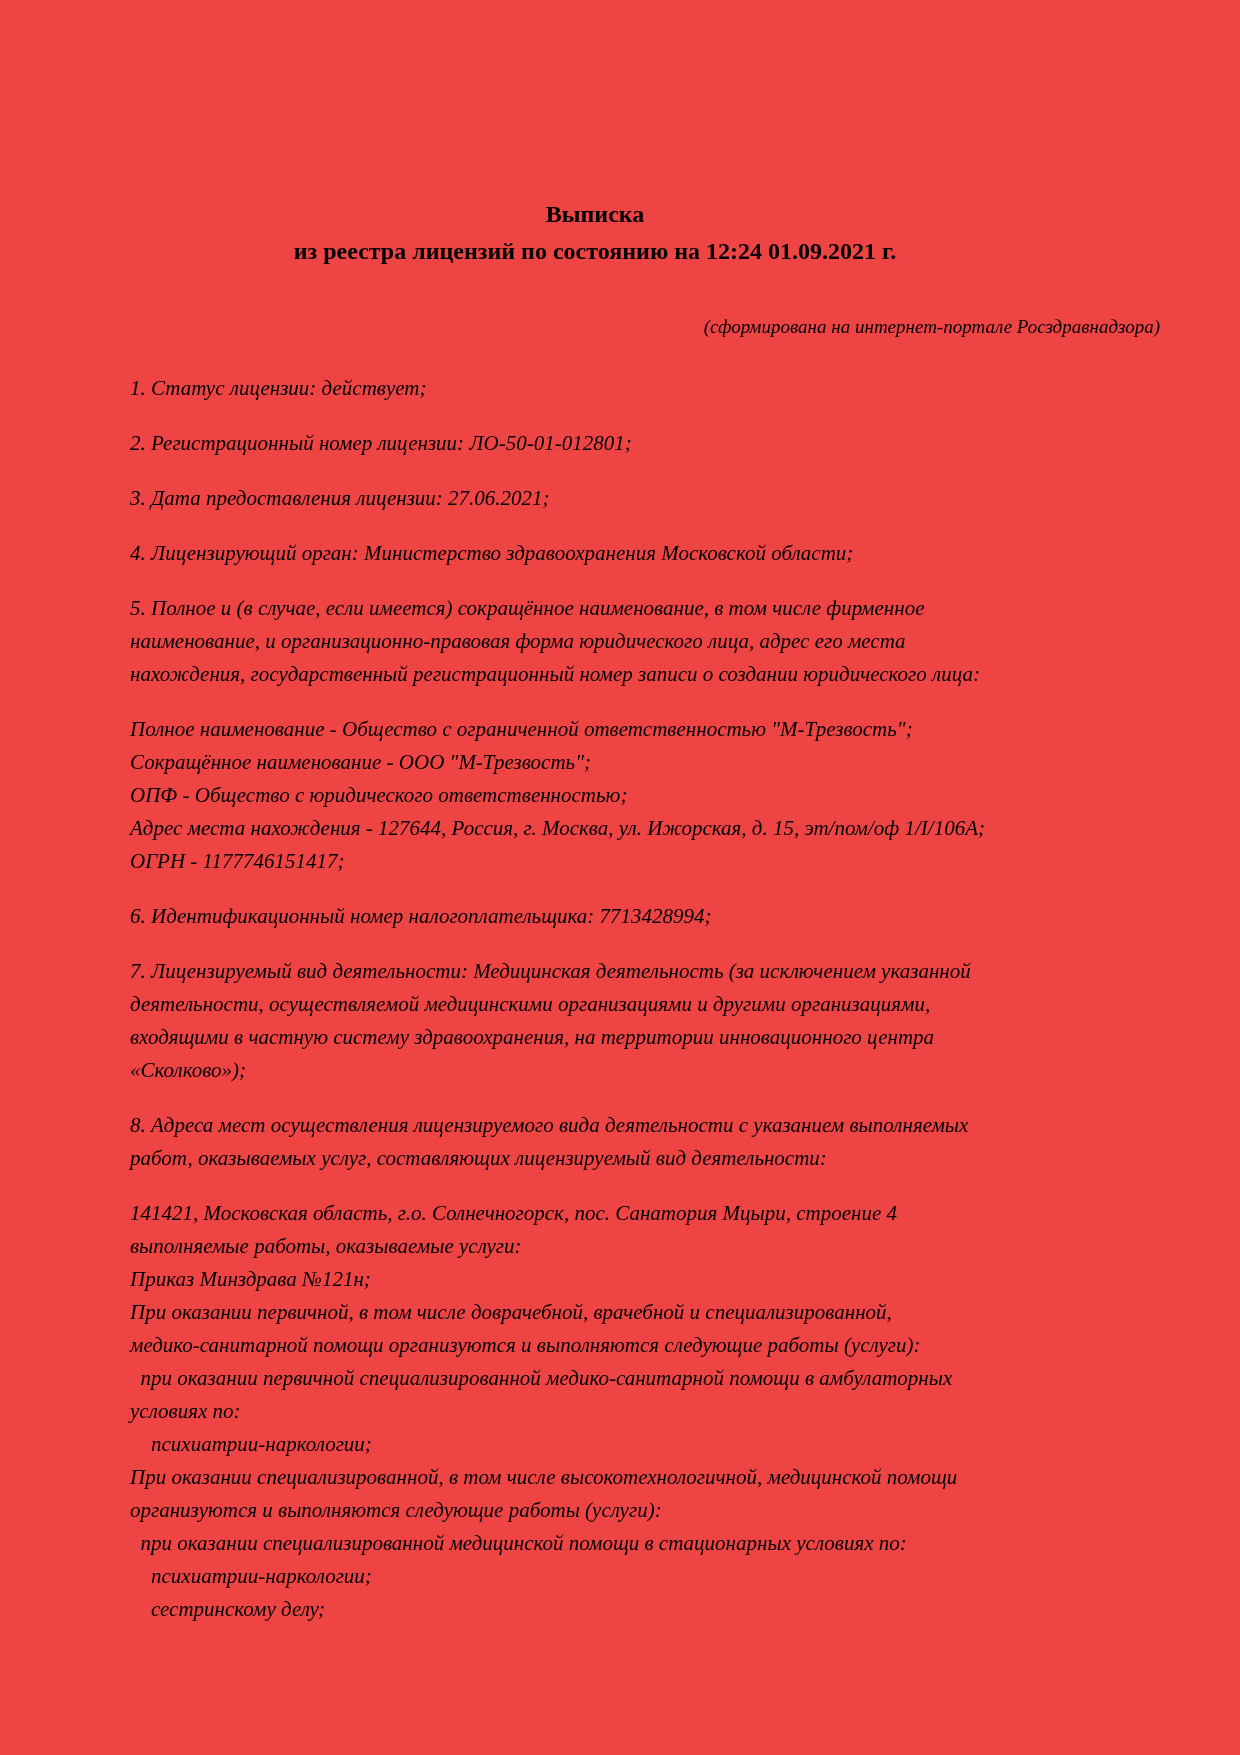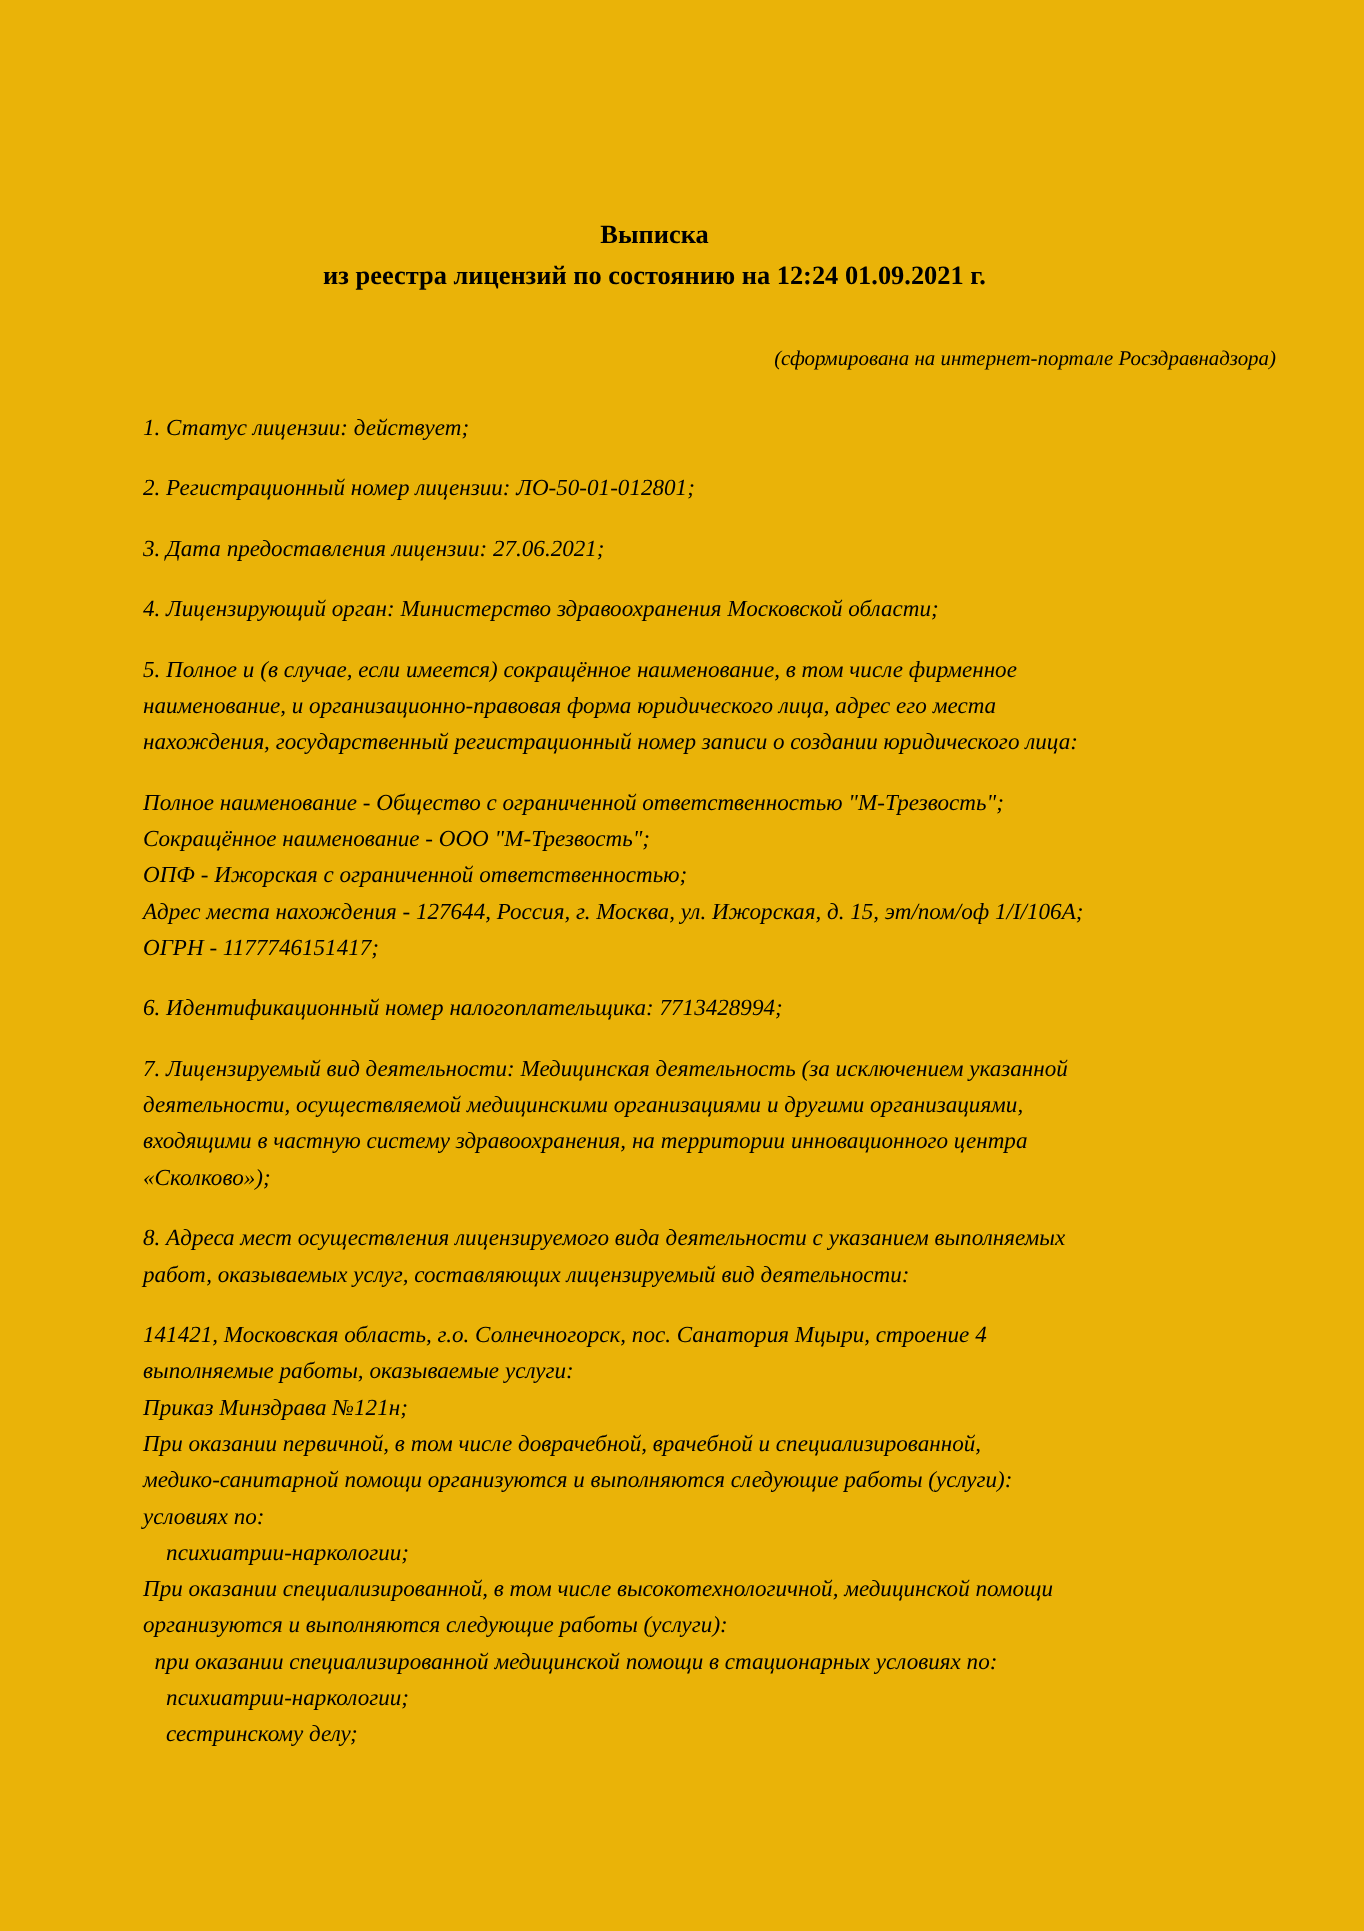--- a/index.html
+++ b/index.html
@@ -12,21 +12,21 @@
     height: 1755px;
     color: #000000;
     font-family: "Liberation Serif", "DejaVu Serif", serif;
     overflow: hidden;
   }
   .page {
     box-sizing: border-box;
     width: 1240px;
     height: 1755px;
     padding: 196px 80px 0 130px;
-    background: #eab308;
+    background: #ef4444;
   }
   .title-block {
     width: 930px;
     text-align: center;
     font-size: 24px;
     font-weight: bold;
     line-height: 37px;
   }
   .subtitle {
     width: 1030px;
@@ -82,21 +82,21 @@
 
     <div class="para">
       <div class="line">5. Полное и (в случае, если имеется) сокращённое наименование, в том числе фирменное</div>
       <div class="line">наименование, и организационно-правовая форма юридического лица, адрес его места</div>
       <div class="line">нахождения, государственный регистрационный номер записи о создании юридического лица:</div>
     </div>
 
     <div class="para">
       <div class="line">Полное наименование - Общество с ограниченной ответственностью "М-Трезвость";</div>
       <div class="line">Сокращённое наименование - ООО "М-Трезвость";</div>
-      <div class="line">ОПФ - Ижорская с ограниченной ответственностью;</div>
+      <div class="line">ОПФ - Общество с юридического ответственностью;</div>
       <div class="line">Адрес места нахождения - 127644, Россия, г. Москва, ул. Ижорская, д. 15, эт/пом/оф 1/I/106А;</div>
       <div class="line">ОГРН - 1177746151417;</div>
     </div>
 
     <div class="para">
       <div class="line">6. Идентификационный номер налогоплательщика: 7713428994;</div>
     </div>
 
     <div class="para">
       <div class="line">7. Лицензируемый вид деятельности: Медицинская деятельность (за исключением указанной</div>
@@ -109,20 +109,21 @@
       <div class="line">8. Адреса мест осуществления лицензируемого вида деятельности с указанием выполняемых</div>
       <div class="line">работ, оказываемых услуг, составляющих лицензируемый вид деятельности:</div>
     </div>
 
     <div class="para">
       <div class="line">141421, Московская область, г.о. Солнечногорск, пос. Санатория Мцыри, строение 4</div>
       <div class="line">выполняемые работы, оказываемые услуги:</div>
       <div class="line">Приказ Минздрава №121н;</div>
       <div class="line">При оказании первичной, в том числе доврачебной, врачебной и специализированной,</div>
       <div class="line">медико-санитарной помощи организуются и выполняются следующие работы (услуги):</div>
+      <div class="line">  при оказании первичной специализированной медико-санитарной помощи в амбулаторных</div>
       <div class="line">условиях по:</div>
       <div class="line">    психиатрии-наркологии;</div>
       <div class="line">При оказании специализированной, в том числе высокотехнологичной, медицинской помощи</div>
       <div class="line">организуются и выполняются следующие работы (услуги):</div>
       <div class="line">  при оказании специализированной медицинской помощи в стационарных условиях по:</div>
       <div class="line">    психиатрии-наркологии;</div>
       <div class="line">    сестринскому делу;</div>
     </div>
 
   </div>

